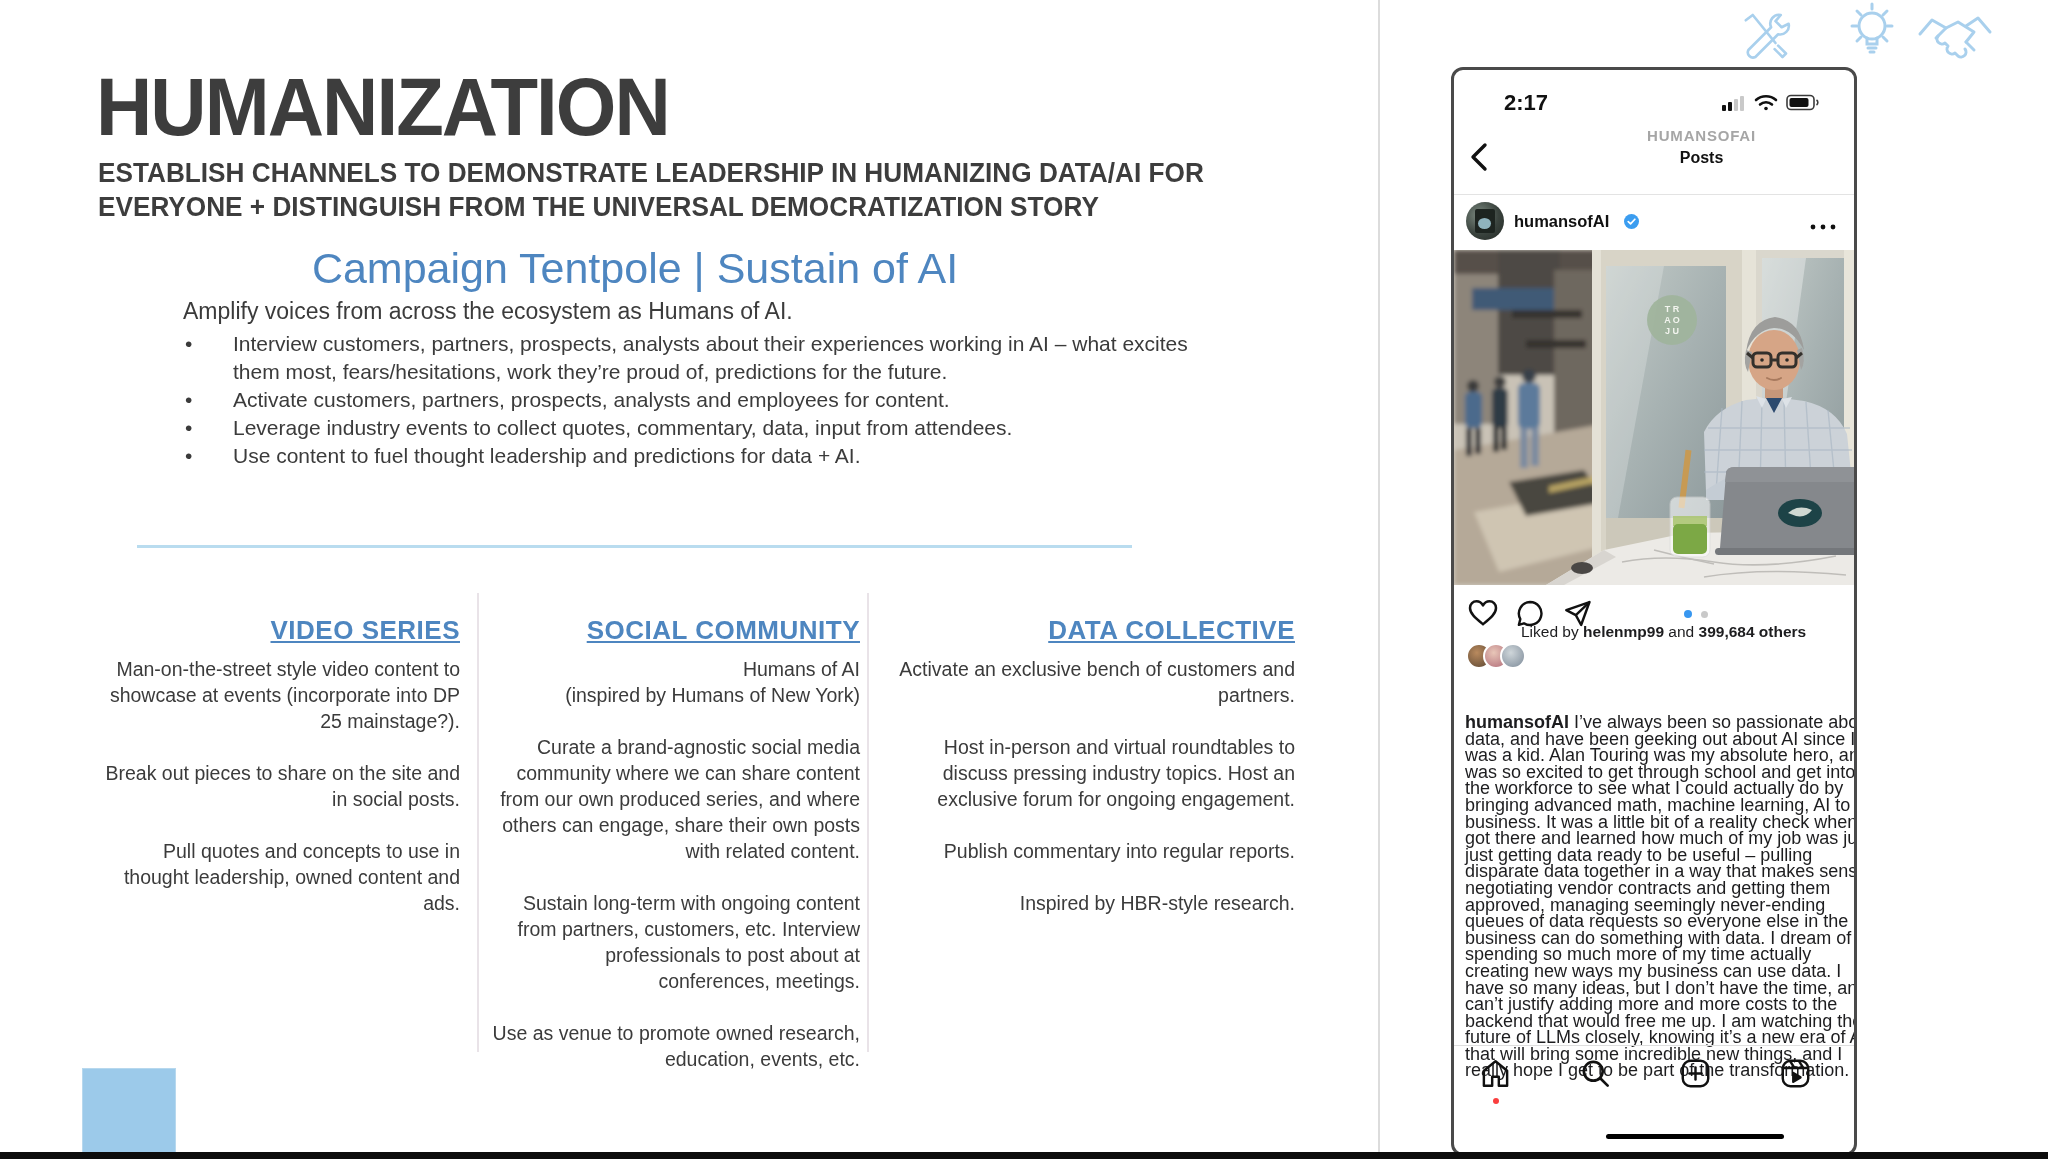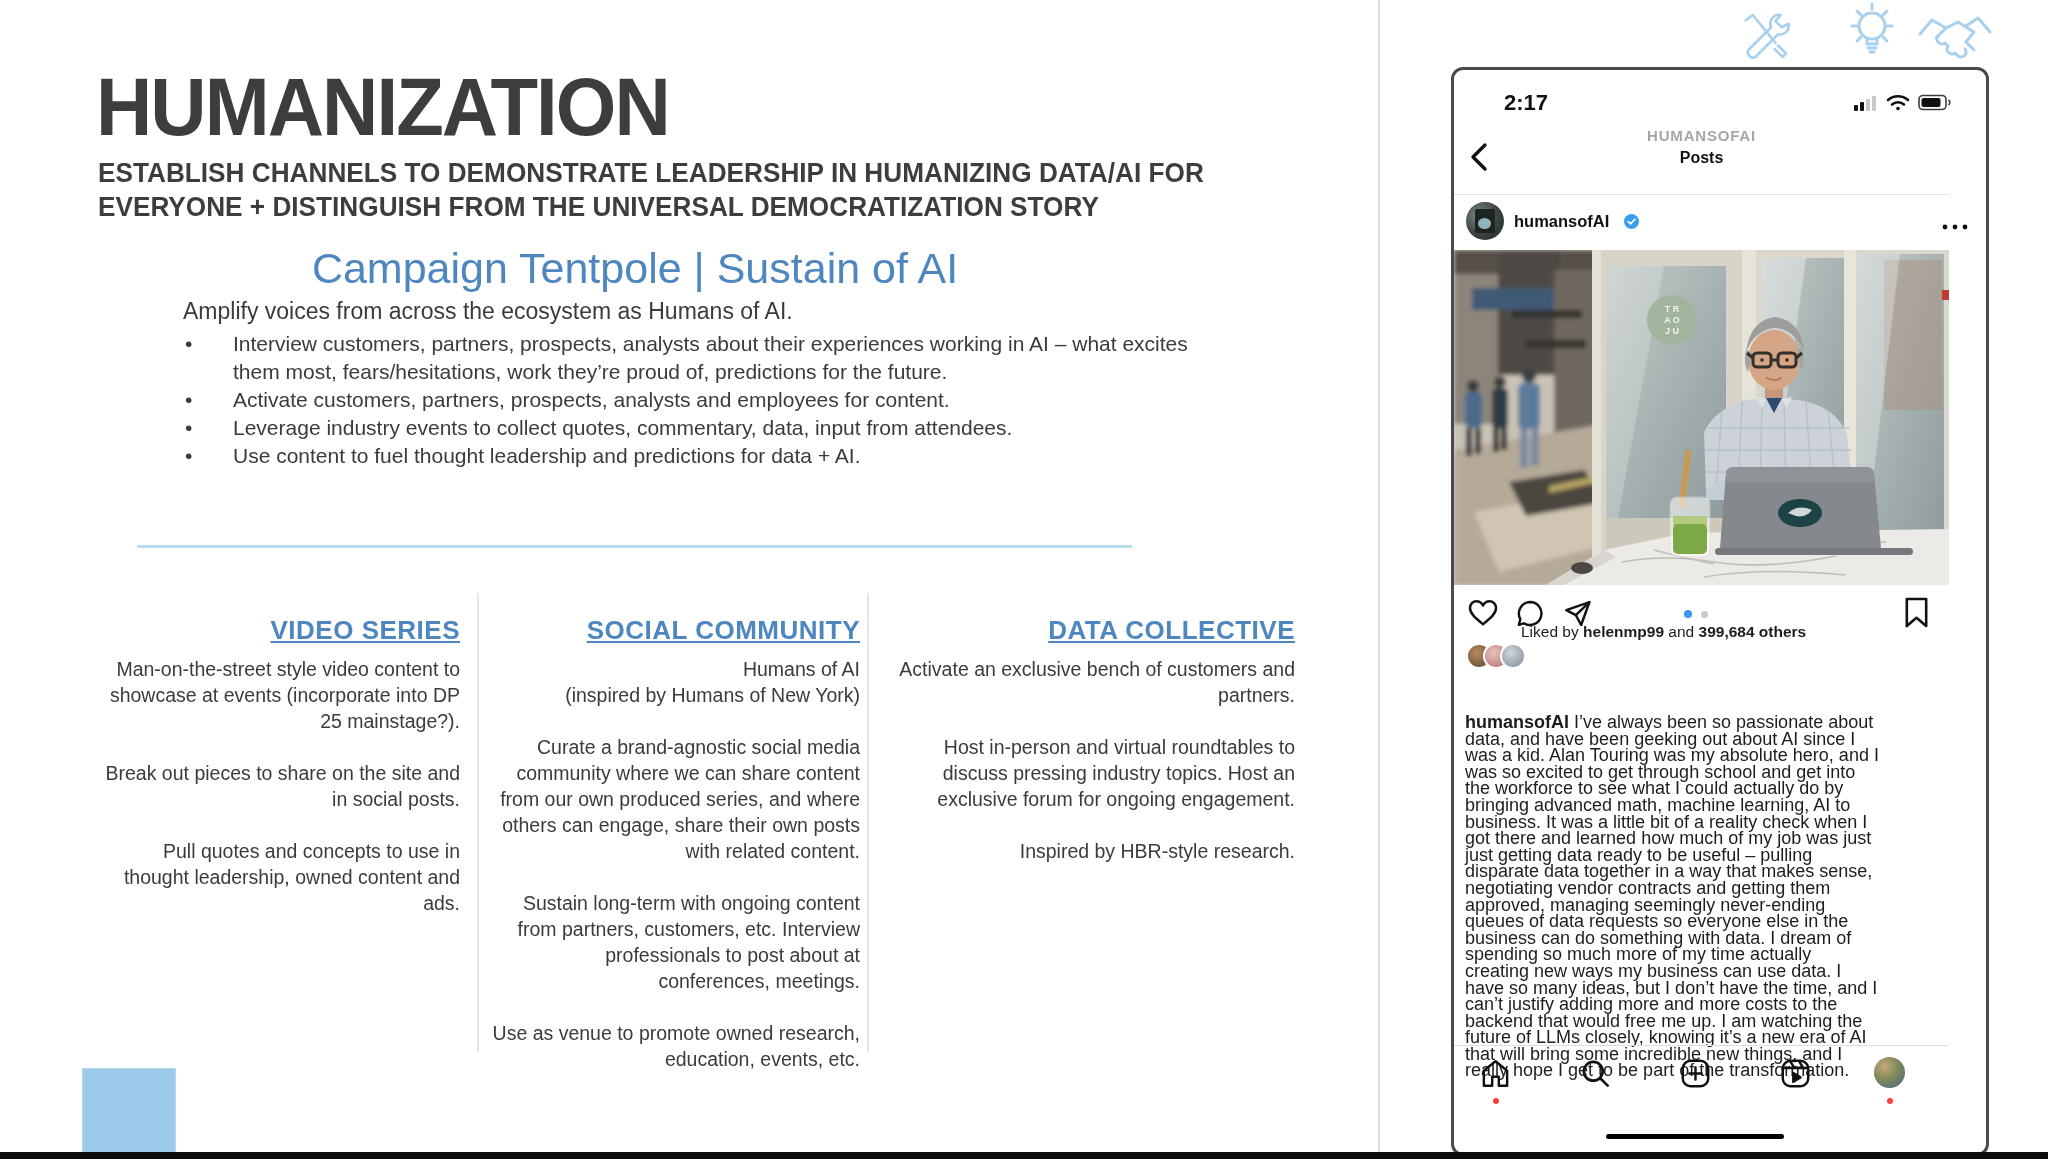--- a/index.html
+++ b/index.html
@@ -24,21 +24,21 @@
   .col-heading{display:inline-block;font-size:26px;font-weight:700;color:#4e86c0;
     text-decoration:underline;letter-spacing:.5px;margin-bottom:10px;}
   .col p{margin:0 0 26px 0;font-size:19.5px;line-height:26px;color:#3b3b3b;white-space:pre-line;}
   .col-sep{top:593px;width:2px;height:459px;background:#e9e3e8;}
   .slide-edge{left:1378px;top:0;width:2px;height:1152px;background:#dcdcdc;}
   .blue-square{left:82px;top:1068px;width:92px;height:87px;background:#9ccaea;border:1px solid #b7d8ee;}
   .black-bar{left:0;top:1152px;width:2048px;height:7px;background:#0c0c0c;}
   .corner-icon{color:#a9d0ed;}
 
   
-  .phone{left:1451px;top:67px;width:538px;height:1089px;border:3px solid #4a4a4a;
+  .phone{left:1451px;top:67px;width:406px;height:1089px;border:3px solid #4a4a4a;
     border-radius:12px;box-sizing:border-box;background:#fff;overflow:hidden;}
   .ph{position:absolute;}
   .status-time{left:50px;top:20px;font-size:22px;font-weight:700;color:#111;}
   .status-icons{right:34px;top:24px;display:flex;gap:8px;align-items:center;}
   .hdr-account{left:0;top:57px;width:495px;text-align:center;font-size:15px;font-weight:700;
     color:#a6a6a6;letter-spacing:.8px;}
   .hdr-title{left:0;top:79px;width:495px;text-align:center;font-size:16px;font-weight:700;color:#111;}
   .hdr-divider{left:0;top:124px;width:495px;height:1px;background:#e3e3e3;}
   .post-avatar{left:12px;top:132px;width:38px;height:38px;border-radius:50%;overflow:hidden;
     background:radial-gradient(circle at 35% 35%,#7c8a80 0%,#39423d 55%,#232824 100%);}
@@ -113,20 +113,21 @@
     <p>Sustain long-term with ongoing content from partners, customers, etc. Interview professionals to post about at conferences, meetings.</p>
     <p>Use as venue to promote owned research, education, events, etc.</p>
   </div>
 
   <div class="abs col-sep" style="left:867px;"></div>
 
   <div class="abs col" style="left:885px;width:410px;">
     <span class="col-heading">DATA COLLECTIVE</span>
     <p>Activate an exclusive bench of customers and partners.</p>
     <p>Host in-person and virtual roundtables to discuss pressing industry topics. Host an exclusive forum for ongoing engagement.</p>
+    <p>Publish commentary into regular reports.</p>
     <p>Inspired by HBR-style research.</p>
   </div>
 
   <div class="abs slide-edge"></div>
   <div class="abs blue-square"></div>
 
   <div class="abs corner-icon" style="left:1737px;top:8px;">
     <svg width="56" height="56" viewBox="0 0 64 64" fill="none" stroke="#a9d0ed" stroke-width="3" stroke-linecap="round" stroke-linejoin="round">
       <path d="M50 8 a10 10 0 0 0 -11 14 L13 48 a6 6 0 0 0 8 8 L47 30 a10 10 0 0 0 12 -12 l-8 4 -7 -7 z"></path>
       <path d="M10 14 l8 -6 26 32"></path>

